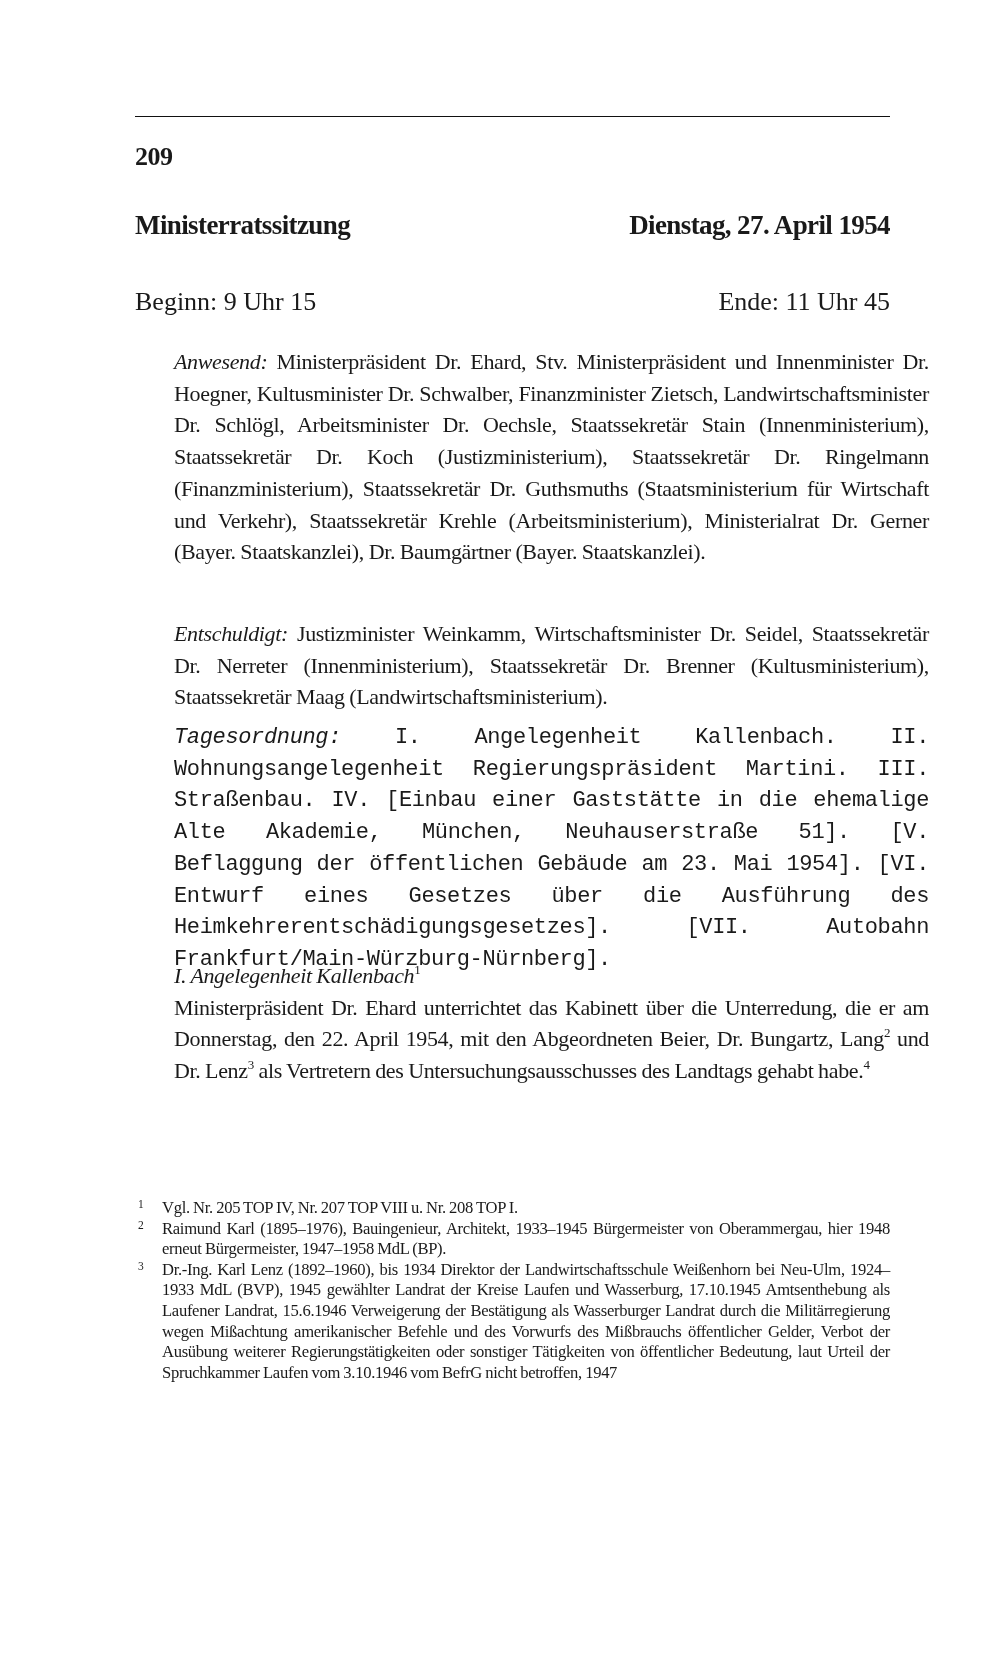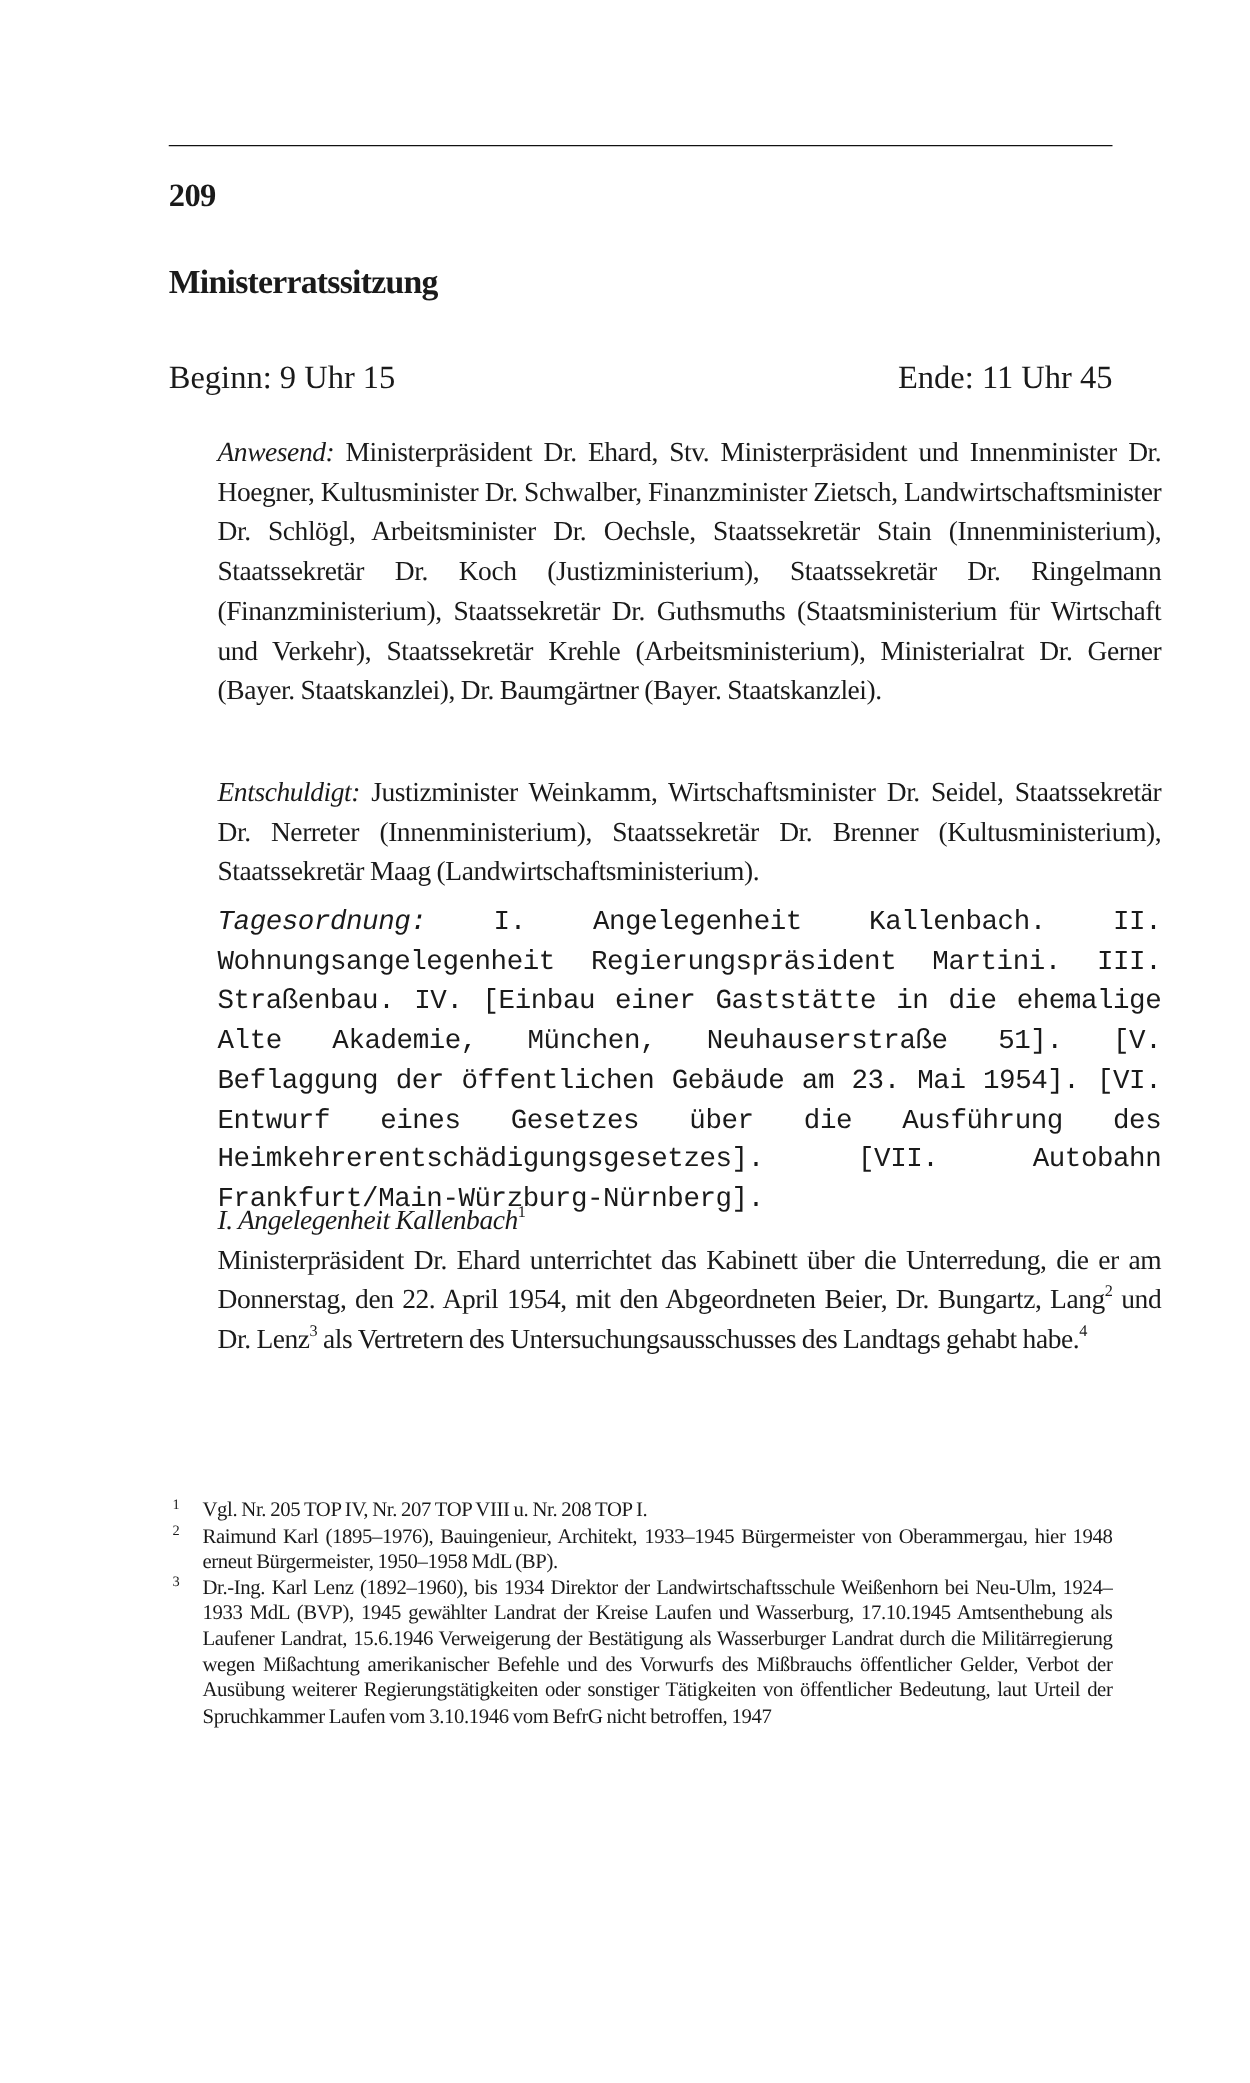--- a/index.html
+++ b/index.html
@@ -31,20 +31,21 @@
   </style>
 </head>
 <body>
 
 <div class="page">
   <div class="rule"></div>
   <div class="docnum">209</div>
 
   <div class="heading-row">
     <span>Ministerratssitzung</span>
+    <span>Dienstag, 27. April 1954</span>
   </div>
 
   <div class="times-row">
     <span>Beginn: 9 Uhr 15</span>
     <span>Ende: 11 Uhr 45</span>
   </div>
 
   <div class="body-block b-anwesend">
     <p><span class="label">Anwesend:</span><span> Ministerpräsident Dr. Ehard, Stv. Ministerpräsident und Innenminister Dr. Hoegner, Kultusminister Dr. Schwalber, Finanzminister Zietsch, Landwirtschaftsminister Dr. Schlögl, Arbeitsminister Dr. Oechsle, Staatssekretär Stain (Innenministerium), Staatssekretär Dr. Koch (Justizministerium), Staatssekretär Dr. Ringelmann (Finanzministerium), Staatssekretär Dr. Guthsmuths (Staatsministerium für Wirtschaft und Verkehr), Staatssekretär Krehle (Arbeitsministerium), Ministerialrat Dr. Gerner (Bayer. Staatskanzlei), Dr. Baumgärtner (Bayer. Staatskanzlei).</span></p>
   </div>
@@ -57,16 +58,16 @@
     <p><span class="label">Tagesordnung:</span><span> I. Angelegenheit Kallenbach. II. Wohnungsangelegenheit Regierungspräsident Martini. III. Straßenbau. IV. [Einbau einer Gaststätte in die ehemalige Alte Akademie, München, Neuhauserstraße 51]. [V. Beflaggung der öffentlichen Gebäude am 23. Mai 1954]. [VI. Entwurf eines Gesetzes über die Ausführung des Heimkehrerentschädigungsgesetzes]. [VII. Autobahn Frankfurt/Main-Würzburg-Nürnberg].</span></p>
   </div>
 
   <div class="body-block b-section">
     <p style="text-align:left"><span class="sec-title">I. Angelegenheit Kallenbach</span><sup>1</sup></p>
     <p><span>Ministerpräsident </span><span class="it">Dr. Ehard</span><span> unterrichtet das Kabinett über die Unterredung, die er am Donnerstag, den 22. April 1954, mit den Abgeordneten Beier, Dr. Bungartz, Lang</span><sup>2</sup><span> und Dr. Lenz</span><sup>3</sup><span> als Vertretern des Untersuchungsausschusses des Landtags gehabt habe.</span><sup>4</sup></p>
   </div>
 
   <div class="footnotes">
     <p class="fn"><span class="fn-num">1</span><span>Vgl. Nr. 205 TOP IV, Nr. 207 TOP VIII u. Nr. 208 TOP I.</span></p>
-    <p class="fn"><span class="fn-num">2</span><span>Raimund </span><span class="it">Karl</span><span> (1895–1976), Bauingenieur, Architekt, 1933–1945 Bürgermeister von Oberammergau, hier 1948 erneut Bürgermeister, 1950–1958 MdL (BP).</span></p>
+    <p class="fn"><span class="fn-num">2</span><span>Raimund </span><span class="it">Karl</span><span> (1895–1976), Bauingenieur, Architekt, 1933–1945 Bürgermeister von Oberammergau, hier 1948 erneut Bürgermeister, 1947–1958 MdL (BP).</span></p>
     <p class="fn"><span class="fn-num">3</span><span>Dr.-Ing. Karl </span><span class="it">Lenz</span><span> (1892–1960), bis 1934 Direktor der Landwirtschaftsschule Weißenhorn bei Neu-Ulm, 1924–1933 MdL (BVP), 1945 gewählter Landrat der Kreise Laufen und Wasserburg, 17.10.1945 Amtsenthebung als Laufener Landrat, 15.6.1946 Verweigerung der Bestätigung als Wasserburger Landrat durch die Militärregierung wegen Mißachtung amerikanischer Befehle und des Vorwurfs des Mißbrauchs öffentlicher Gelder, Verbot der Ausübung weiterer Regierungstätigkeiten oder sonstiger Tätigkeiten von öffentlicher Bedeutung, laut Urteil der Spruchkammer Laufen vom 3.10.1946 vom BefrG nicht betroffen, 1947</span></p>
   </div>
 </div>
 
 </body></html>

